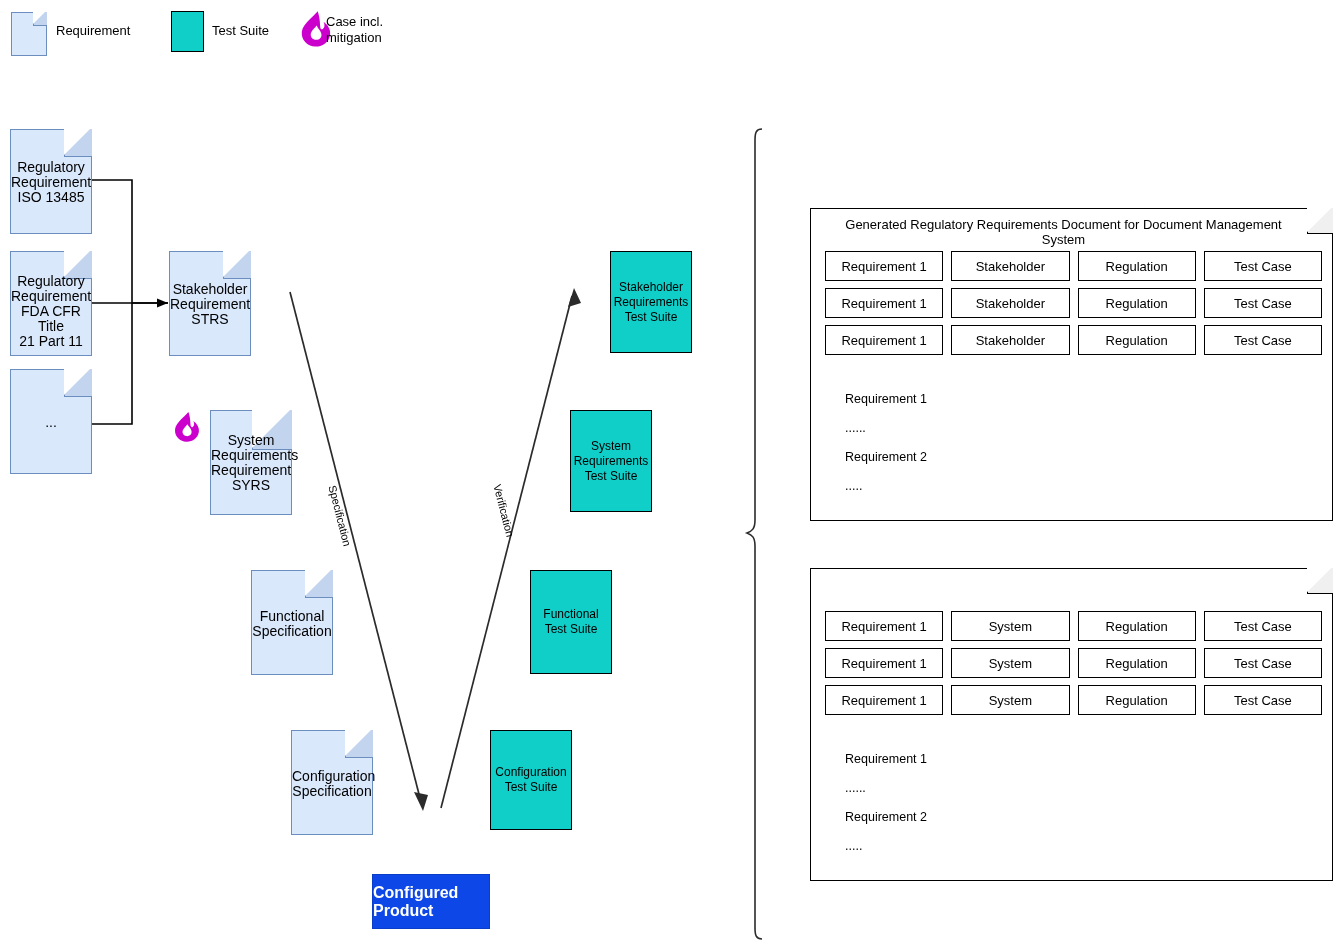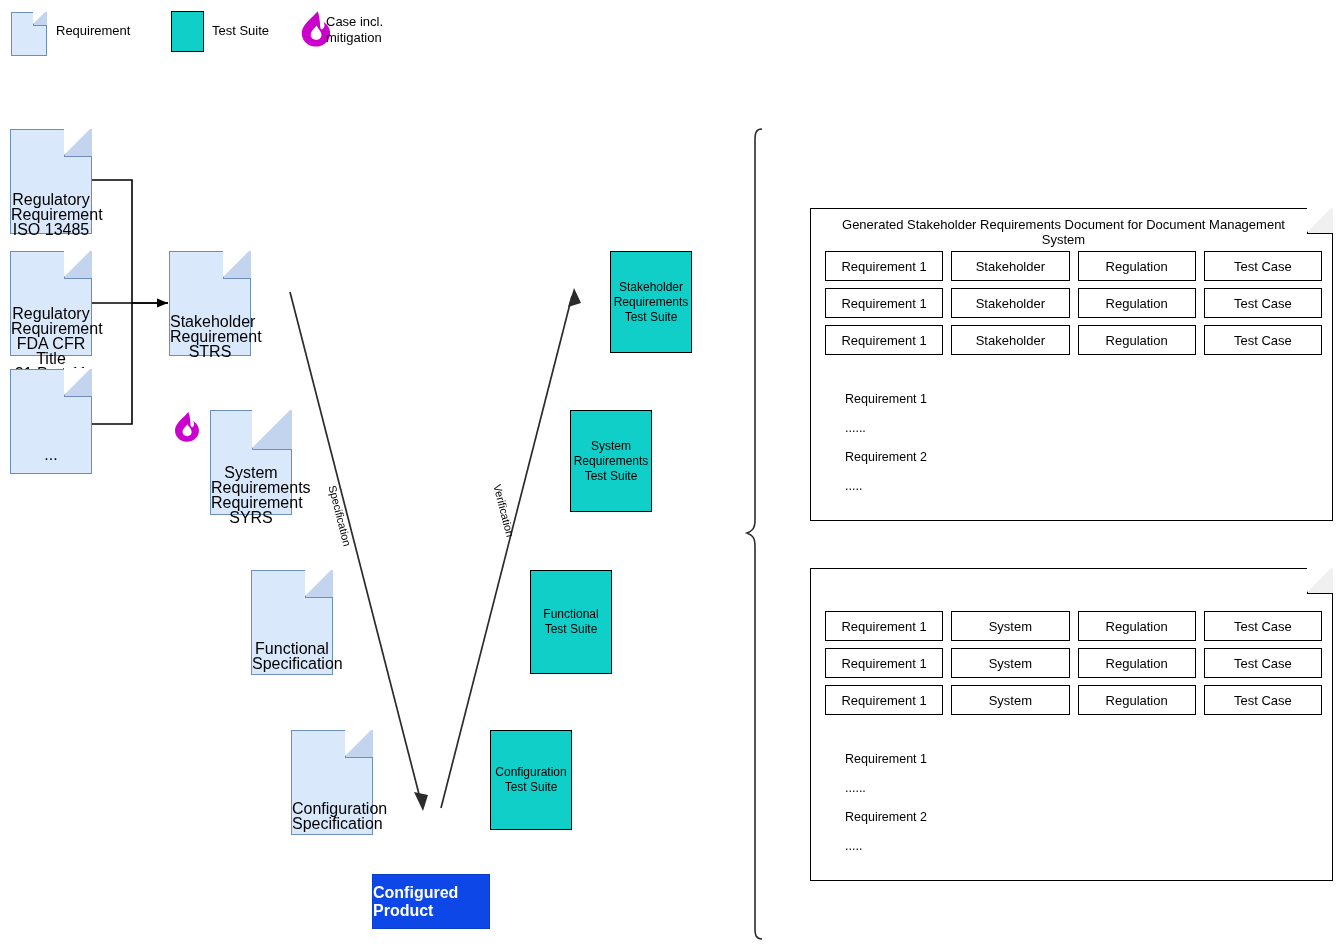--- a/index.html
+++ b/index.html
@@ -45,25 +45,24 @@
     width: 100%;
     height: 100%;
     background: #ffffff;
     clip-path: polygon(0 0, 100% 0, 0 100%);
   }
   .doc .doc-label {
     position: absolute;
     left: 0;
     right: 0;
     text-align: center;
-    font-size: 16px;
+    font-size: 14px;
     line-height: 15px;
     color: #000;
     white-space: pre-line;
-    margin-top: 32px;
   }
 
   
   .suite {
     position: absolute;
     background: #10cfc9;
     border: 1px solid #000000;
     box-sizing: border-box;
     display: flex;
     align-items: center;
@@ -301,21 +300,21 @@
   <div class="suite" style="left:530px; top:570px; width:82px; height:104px;">Functional
 Test Suite</div>
 
   <div class="suite" style="left:490px; top:730px; width:82px; height:100px;">Configuration
 Test Suite</div>
 
   <div class="product" style="left:372px; top:874px; width:118px; height:55px;">Configured Product</div>
 
   <div class="gendoc" style="left:810px; top:208px; width:523px; height:313px;">
     <div class="gfold"></div>
-    <div class="gendoc-title">Generated Stakeholder Requirements Document for Document Management System</div>
+    <div class="gendoc-title">Generated Regulatory Requirements Document for Document Management System</div>
 
     <div class="gtable" style="top:42px;">
       <div class="grow">
         <div class="gcell">Requirement 1</div>
         <div class="gcell">Stakeholder</div>
         <div class="gcell">Regulation</div>
         <div class="gcell">Test Case</div>
       </div>
       <div class="grow">
         <div class="gcell">Requirement 1</div>

